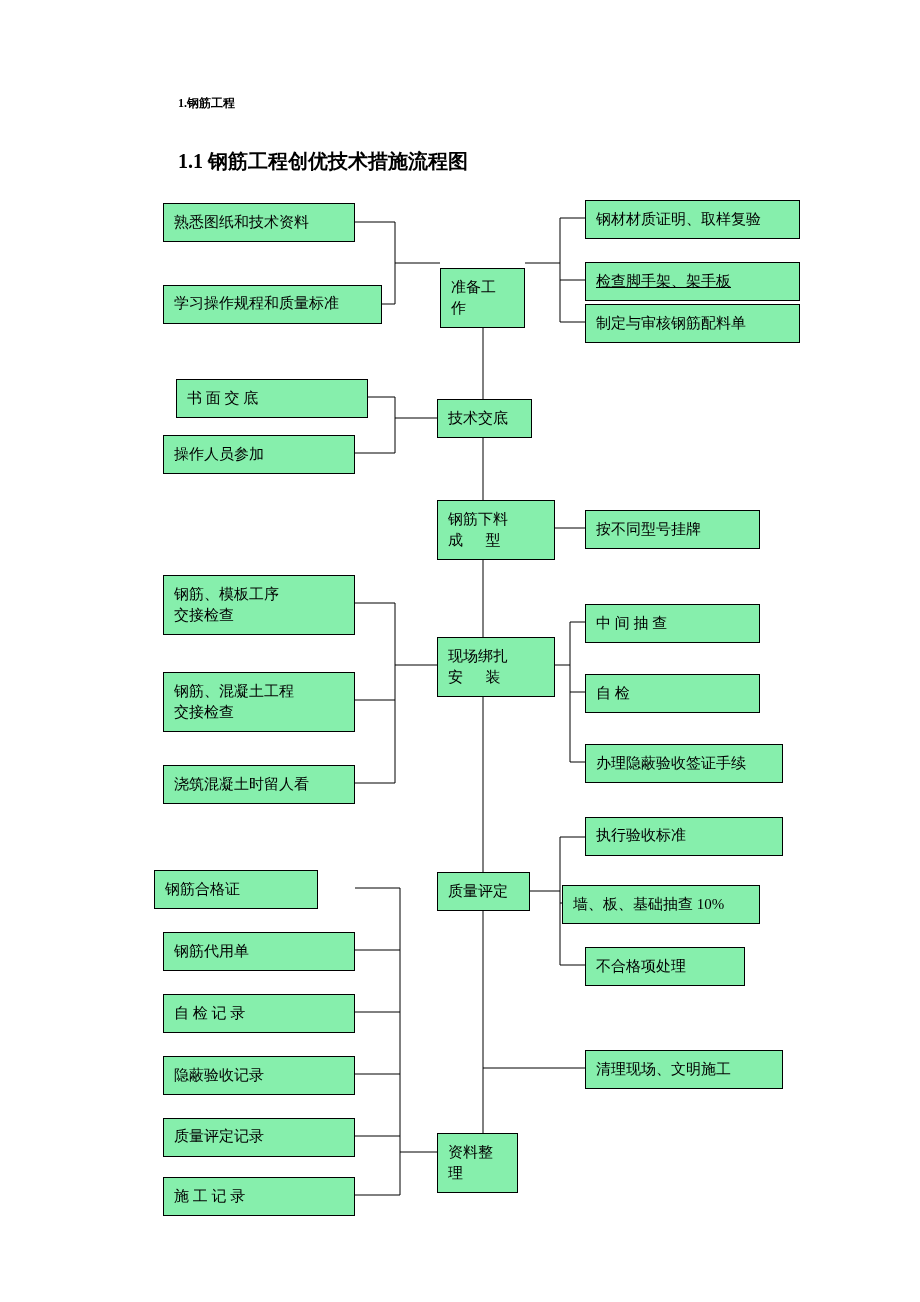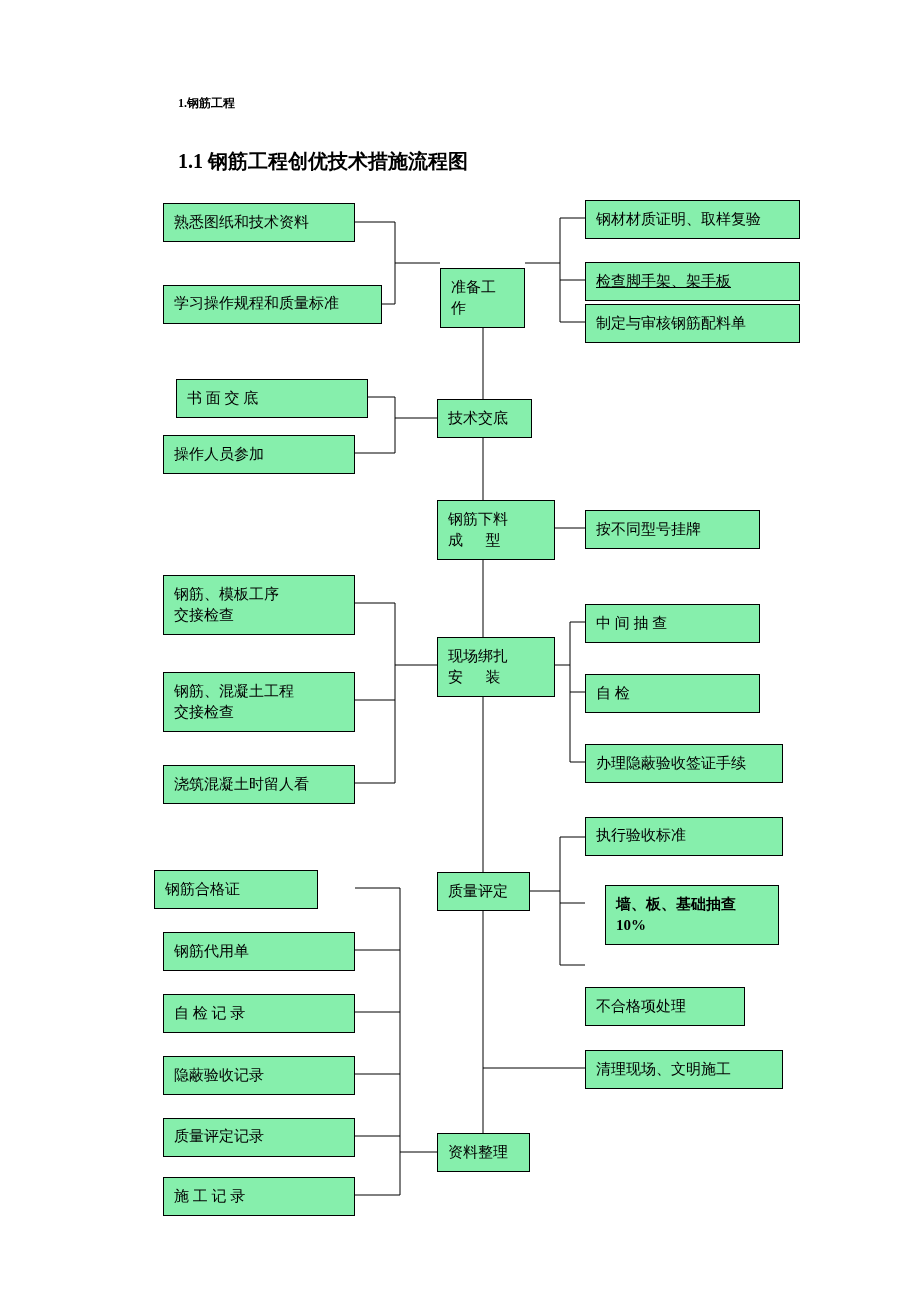--- a/index.html
+++ b/index.html
@@ -120,21 +120,21 @@
 </div>
 <div class="box multi" style="left:437px; top:500px; width:118px;">
   <span>钢筋下料<br>成&nbsp;&nbsp;&nbsp;&nbsp;&nbsp;&nbsp;型</span>
 </div>
 <div class="box multi" style="left:437px; top:637px; width:118px;">
   <span>现场绑扎<br>安&nbsp;&nbsp;&nbsp;&nbsp;&nbsp;&nbsp;装</span>
 </div>
 <div class="box" style="left:437px; top:872px; width:93px;">
   <span>质量评定</span>
 </div>
-<div class="box" style="left:437px; top:1133px; width:93px;align-items:flex-end;">
+<div class="box" style="left:437px; top:1133px; width:81px;align-items:flex-end;">
   <span>资料整理</span>
 </div>
 
 <div class="box" style="left:163px; top:203px; width:192px;">
   <span>熟悉图纸和技术资料</span>
 </div>
 <div class="box" style="left:163px; top:285px; width:219px;font-family:Liberation Mono, monospace;">
   <span>学习操作规程和质量标准</span>
 </div>
 <div class="box" style="left:163px; top:379px; width:192px;margin-left:13px;">
@@ -188,21 +188,21 @@
 </div>
 <div class="box" style="left:585px; top:674px; width:175px;">
   <span>自          检</span>
 </div>
 <div class="box" style="left:585px; top:744px; width:198px;">
   <span>办理隐蔽验收签证手续</span>
 </div>
 <div class="box center-text" style="left:585px; top:817px; width:198px;">
   <span>执行验收标准</span>
 </div>
-<div class="box" style="left:605px; top:885px; width:174px;font-weight:bold;">
+<div class="box" style="left:562px; top:885px; width:198px;">
   <span>墙、板、基础抽查 10%</span>
 </div>
-<div class="box" style="left:585px; top:947px; width:160px;margin-top:40px;">
+<div class="box" style="left:585px; top:947px; width:160px;">
   <span>不合格项处理</span>
 </div>
 <div class="box" style="left:585px; top:1050px; width:198px;">
   <span>清理现场、文明施工</span>
 </div>
 
 </body></html>

